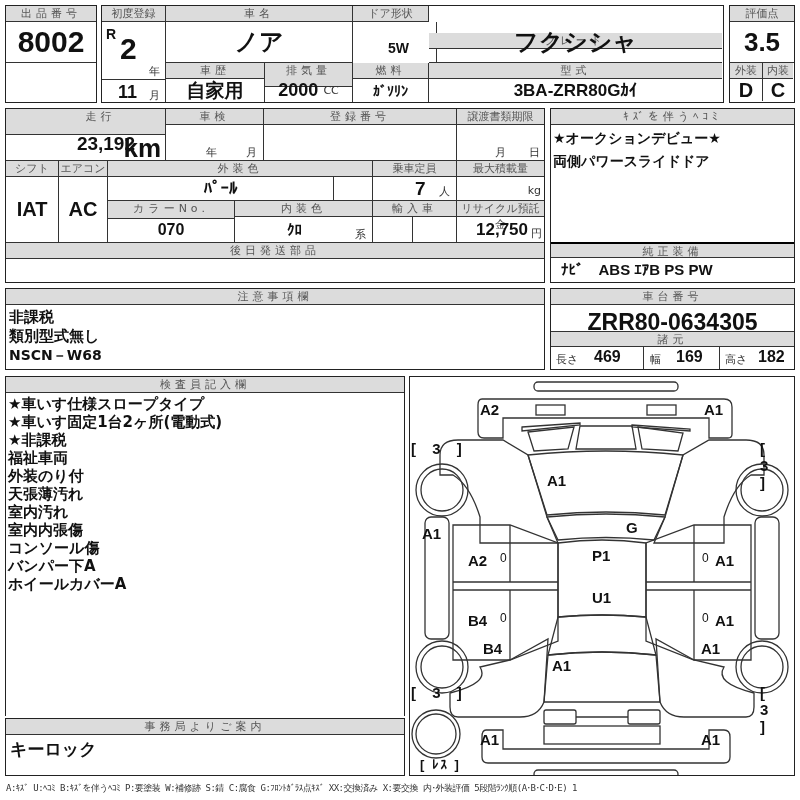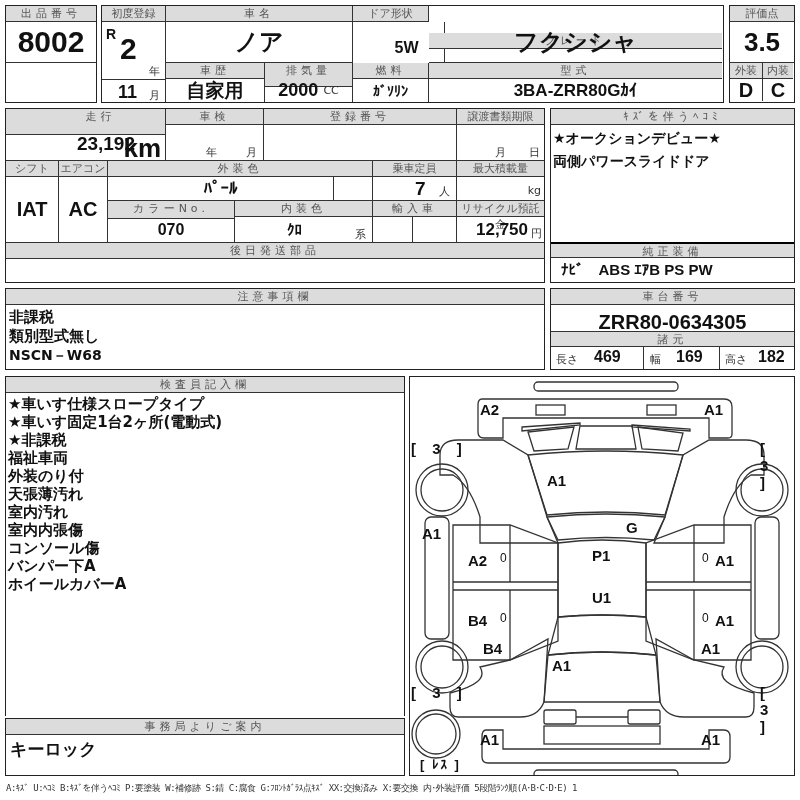--- a/index.html
+++ b/index.html
@@ -33,21 +33,21 @@
     <span class="abs unit" style="left:47px;top:42px;">年</span>
     <div class="abs" style="left:0;top:57px;width:64px;border-top:1px solid #333;"></div>
     <span class="abs big" style="left:16px;top:60px;font-size:18px;">11</span>
     <span class="abs unit" style="left:47px;top:66px;">月</span>
   </div>
 
   <div class="cell hdr" style="left:64px;top:0;width:187px;height:16px;">車名</div>
   <div class="cell big ctr" style="left:64px;top:16px;width:187px;height:41px;font-size:24px;">ノア</div>
 
   <div class="cell hdr" style="left:251px;top:0;width:76px;height:16px;letter-spacing:0;">ドア形状</div>
-  <div class="cell big ctr" style="left:267px;top:16px;width:76px;height:52px;font-size:16px;">5W</div>
+  <div class="cell big ctr" style="left:259px;top:16px;width:76px;height:52px;font-size:14px;">5W</div>
 
   <div class="cell hdr" style="left:327px;top:0;width:293px;height:16px;border-right:none;margin-top:27px;">グレード</div>
   <div class="cell big ctr" style="left:327px;top:16px;width:293px;height:41px;font-size:24px;border-right:none;">フクシシャ</div>
 
   <div class="cell hdr" style="left:64px;top:57px;width:99px;height:16px;">車歴</div>
   <div class="cell big ctr" style="left:64px;top:73px;width:99px;height:23px;font-size:19px;border-bottom:none;">自家用</div>
 
   <div class="cell hdr" style="left:163px;top:57px;width:88px;height:24px;">排気量</div>
   <div class="cell ctr" style="left:163px;top:73px;width:88px;height:23px;border-bottom:none;">
     <span class="big" style="font-size:18px;">2000</span>&nbsp;<span class="unit">CC</span>
@@ -133,21 +133,21 @@
 
 <div class="box" style="left:5px;top:288px;width:540px;height:82px;">
   <div class="cell hdr" style="left:0;top:0;width:100%;height:16px;border-right:none;">注意事項欄</div>
   <div class="abs txtline" style="left:3px;top:19px;">非課税</div>
   <div class="abs txtline" style="left:3px;top:38px;">類別型式無し</div>
   <div class="abs txtline" style="left:3px;top:57px;font-size:14px;">NSCN－W68</div>
 </div>
 
 <div class="box" style="left:550px;top:288px;width:245px;height:82px;">
   <div class="cell hdr" style="left:0;top:0;width:100%;height:16px;border-right:none;">車台番号</div>
-  <div class="cell big ctr" style="left:0;top:16px;width:100%;height:34px;font-size:20px;border-right:none;border-bottom:none;">ZRR80-0634305</div>
+  <div class="cell big ctr" style="left:0;top:16px;width:100%;height:34px;font-size:23px;border-right:none;border-bottom:none;">ZRR80-0634305</div>
   <div class="cell hdr" style="left:0;top:42px;width:100%;height:16px;border-right:none;border-top:1px solid #333;">諸元</div>
   <div class="cell" style="left:0;top:58px;width:93px;height:22px;border-bottom:none;">
     <span class="abs unit" style="left:5px;top:5px;">長さ</span>
     <span class="abs big" style="left:43px;top:1px;font-size:16px;">469</span>
   </div>
   <div class="cell" style="left:93px;top:58px;width:76px;height:22px;border-bottom:none;">
     <span class="abs unit" style="left:6px;top:5px;">幅</span>
     <span class="abs big" style="left:32px;top:1px;font-size:16px;">169</span>
   </div>
   <div class="cell" style="left:169px;top:58px;width:74px;height:22px;border:none;">

